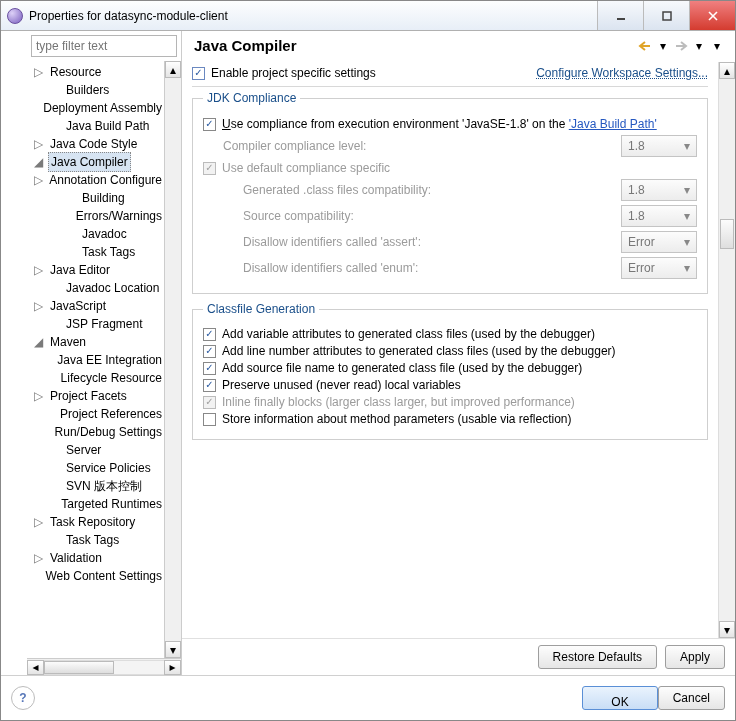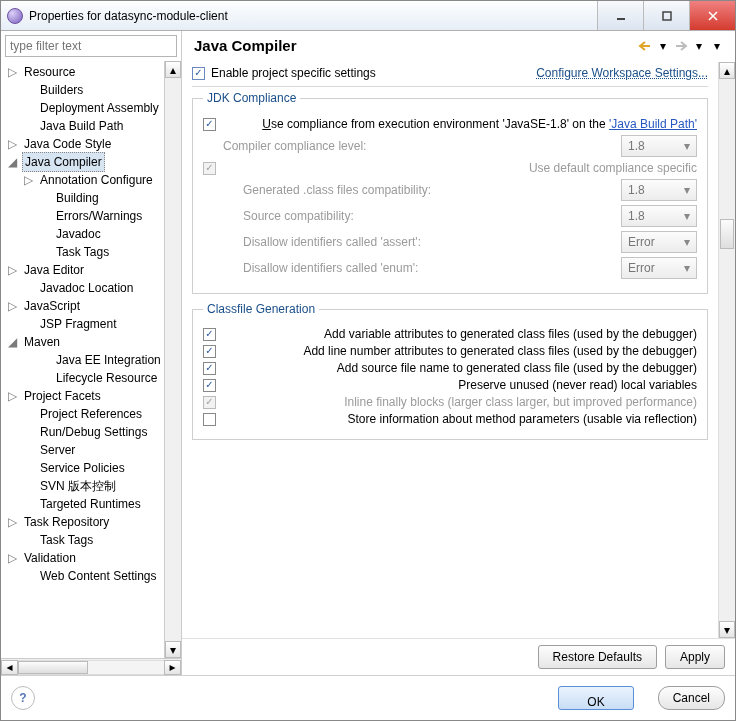--- a/index.html
+++ b/index.html
@@ -11,21 +11,21 @@
 .titlebar .title { flex:1; }
 .titlebar .winbtns { display:flex; height:100%; }
 .titlebar .winbtn { width:46px; display:flex; align-items:center; justify-content:center; border-left:1px solid #bbb; background:linear-gradient(#f7f9fc,#dbe4f0); }
 .titlebar .winbtn.close { background:linear-gradient(#f08080,#d43b2f); color:#fff; }
 .titlebar .winbtn svg { display:block; }
 
 
 .mainarea { flex:1; display:flex; overflow:hidden; }
 
 
-.sidebar { width:181px; display:flex; flex-direction:column; border-right:1px solid #ccc; overflow:hidden; }
+.sidebar { width:181px; display:flex; flex-direction:column; border-right:1px solid #ccc; overflow:hidden;padding-left:26px; }
 .filter { margin:4px; border:1px solid #b5b5b5; padding:3px 4px; height:22px; color:#888; background:#fff;}
 .tree-wrap { flex:1; overflow:hidden; position:relative; }
 .tree { padding:2px 0; line-height:18px; color:#000; height:620px; overflow:hidden;}
 .tree .row { display:flex; align-items:center; white-space:nowrap; height:18px; padding-left:6px;}
 .tree .row.selected span.label { background:#d7e4f2; border:1px dotted #888; padding:0 2px;}
 .tree .twisty { width:11px; height:11px; margin-right:4px; display:inline-flex; align-items:center; justify-content:center; color:#7a7a7a;}
 .tree .spacer { display:inline-block; }
 .tree .label { padding:0 2px; }
 .hscroll { height:17px; border-top:1px solid #ccc; display:flex; align-items:center; background:#f0f0f0;}
 .hscroll .btn { width:17px; height:15px; border:1px solid #bbb; background:linear-gradient(#fff,#e4e4e4); display:flex; align-items:center; justify-content:center;}
@@ -41,21 +41,21 @@
 .header { display:flex; align-items:center; padding:6px 10px 8px 12px; }
 .header h1 { font-size:15px; font-weight:bold; margin:0; flex:1; }
 .header .toolbtn { width:16px; height:16px; margin-left:2px; display:flex; align-items:center; justify-content:center;}
 
 .content-wrap { flex:1; display:flex; overflow:hidden; }
 .content { flex:1; padding:0 10px; overflow:hidden; }
 .topline { display:flex; align-items:center; padding:4px 0 6px 0; border-bottom:0;}
 .topline .link { color:#1a4f8a; text-decoration:underline dotted; margin-left:auto; font-size:12px;}
 fieldset { border:1px solid #cfcfcf; margin:4px 0 8px 0; padding:8px 10px 10px 10px; }
 fieldset legend { color:#1a4f8a; padding:0 4px;}
-.optrow { display:flex; align-items:center; margin:4px 0;justify-content:space-between;}
+.optrow { display:flex; align-items:center; margin:4px 0;}
 .optrow.disabled { color:#9b9b9b; }
 .optrow .indent1 { margin-left:20px; flex:1;}
 .optrow .indent2 { margin-left:40px; flex:1;}
 .optrow .combosel { width:76px; height:22px; border:1px solid #c4c4c4; background:linear-gradient(#fcfcfc,#ececec); display:flex; align-items:center; padding:0 6px; justify-content:space-between; color:#777;}
 .optrow .combosel .arrow{ color:#888;}
 .optrow .chk { width:13px; height:13px; margin-right:6px; border:1px solid #888; display:inline-flex; align-items:center; justify-content:center; background:#fff;}
 .optrow .chk.on::after, .chk.on::after { content:"✓"; font-size:10px; line-height:10px; color:#2b5aa0;}
 .optrow .chk.dis { border-color:#bbb; background:#f2f2f2;}
 .optrow .chk.dis.on::after { color:#a0a0a0;}
 a.jlink { color:#2558c0; text-decoration:underline;}
@@ -392,14 +392,14 @@
       <button>Restore Defaults</button>
       <button>Apply</button>
     </div>
   </div>
 </div>
 
 <div class="footer">
   <div class="help">?</div>
   <div class="spacer"></div>
   <button class="ok">OK</button>
-  <button style="margin-left:24px;border-radius:11px;">Cancel</button>
+  <button style="margin-left:0;">Cancel</button>
 </div>
 
 </body></html>

